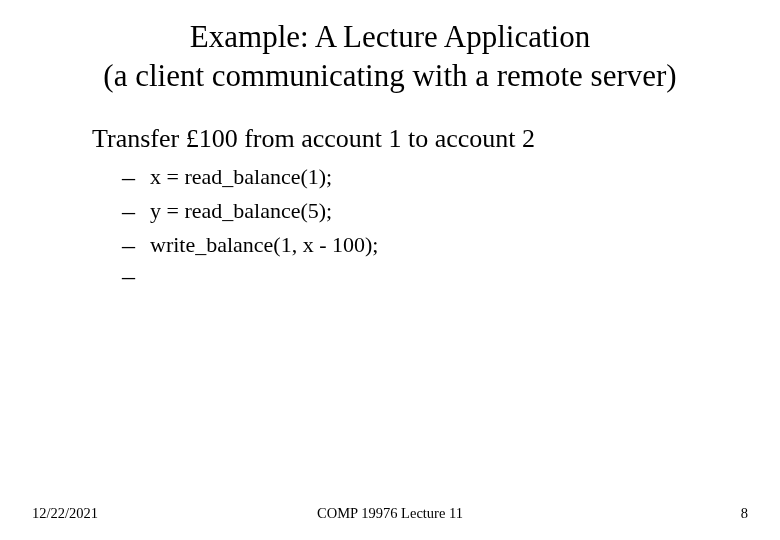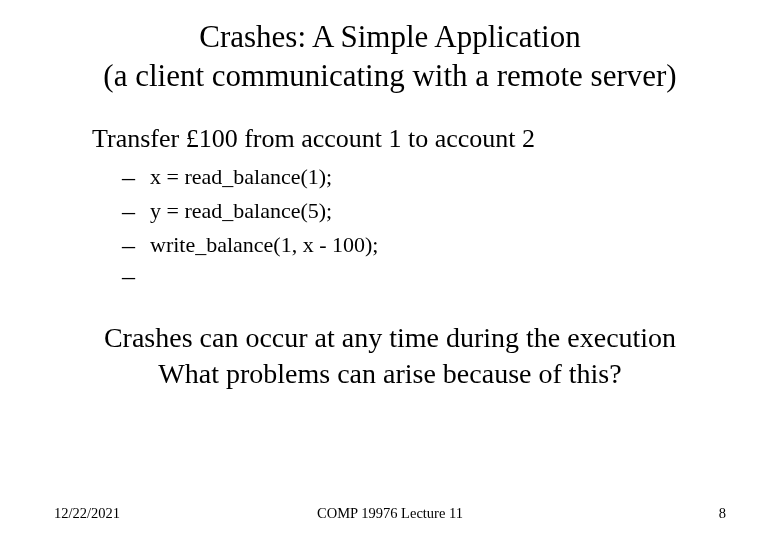--- a/index.html
+++ b/index.html
@@ -57,36 +57,36 @@
     font-size: 28px;
     line-height: 1.3;
     margin-top: 32px;
     padding: 0 12px;
   }
   .footer {
     position: absolute;
     bottom: 18px;
     left: 0;
     width: 100%;
-    padding: 0 54px;
+    padding: 0 32px;
     font-size: 14.5px;
     display: flex;
     justify-content: space-between;
     align-items: center;
     gap: 28px;
   }
   .footer .center { position: absolute; left: 50%; transform: translateX(-50%); }
 </style>
 </head>
 <body>
 
 <div class="slide">
 
   <div class="title">
-    <span>Crashes: A Simple Application</span><br>
+    <span>Example: A Lecture Application</span><br>
     <span>(a client communicating with a remote server)</span>
   </div>
 
   <div class="body-area">
     <div class="lead">Transfer £100 from account 1 to account 2</div>
     <ul class="code-list">
       <li>
         <span class="dash">–</span>
         <span>x = read_balance(1);</span>
       </li>
@@ -97,24 +97,20 @@
       <li>
         <span class="dash">–</span>
         <span>write_balance(1, x - 100);</span>
       </li>
       <li>
         <span class="dash">–</span>
       </li>
     </ul>
   </div>
 
-  <div class="closing">
-    <span>Crashes can occur at any time during the execution</span><br>
-    <span>What problems can arise because of this?</span>
-  </div>
 
   <div class="footer">
     <span>12/22/2021</span>
     <span class="center">COMP 19976 Lecture 11</span>
     <span>8</span>
   </div>
 
 </div>
 
 </body></html>

